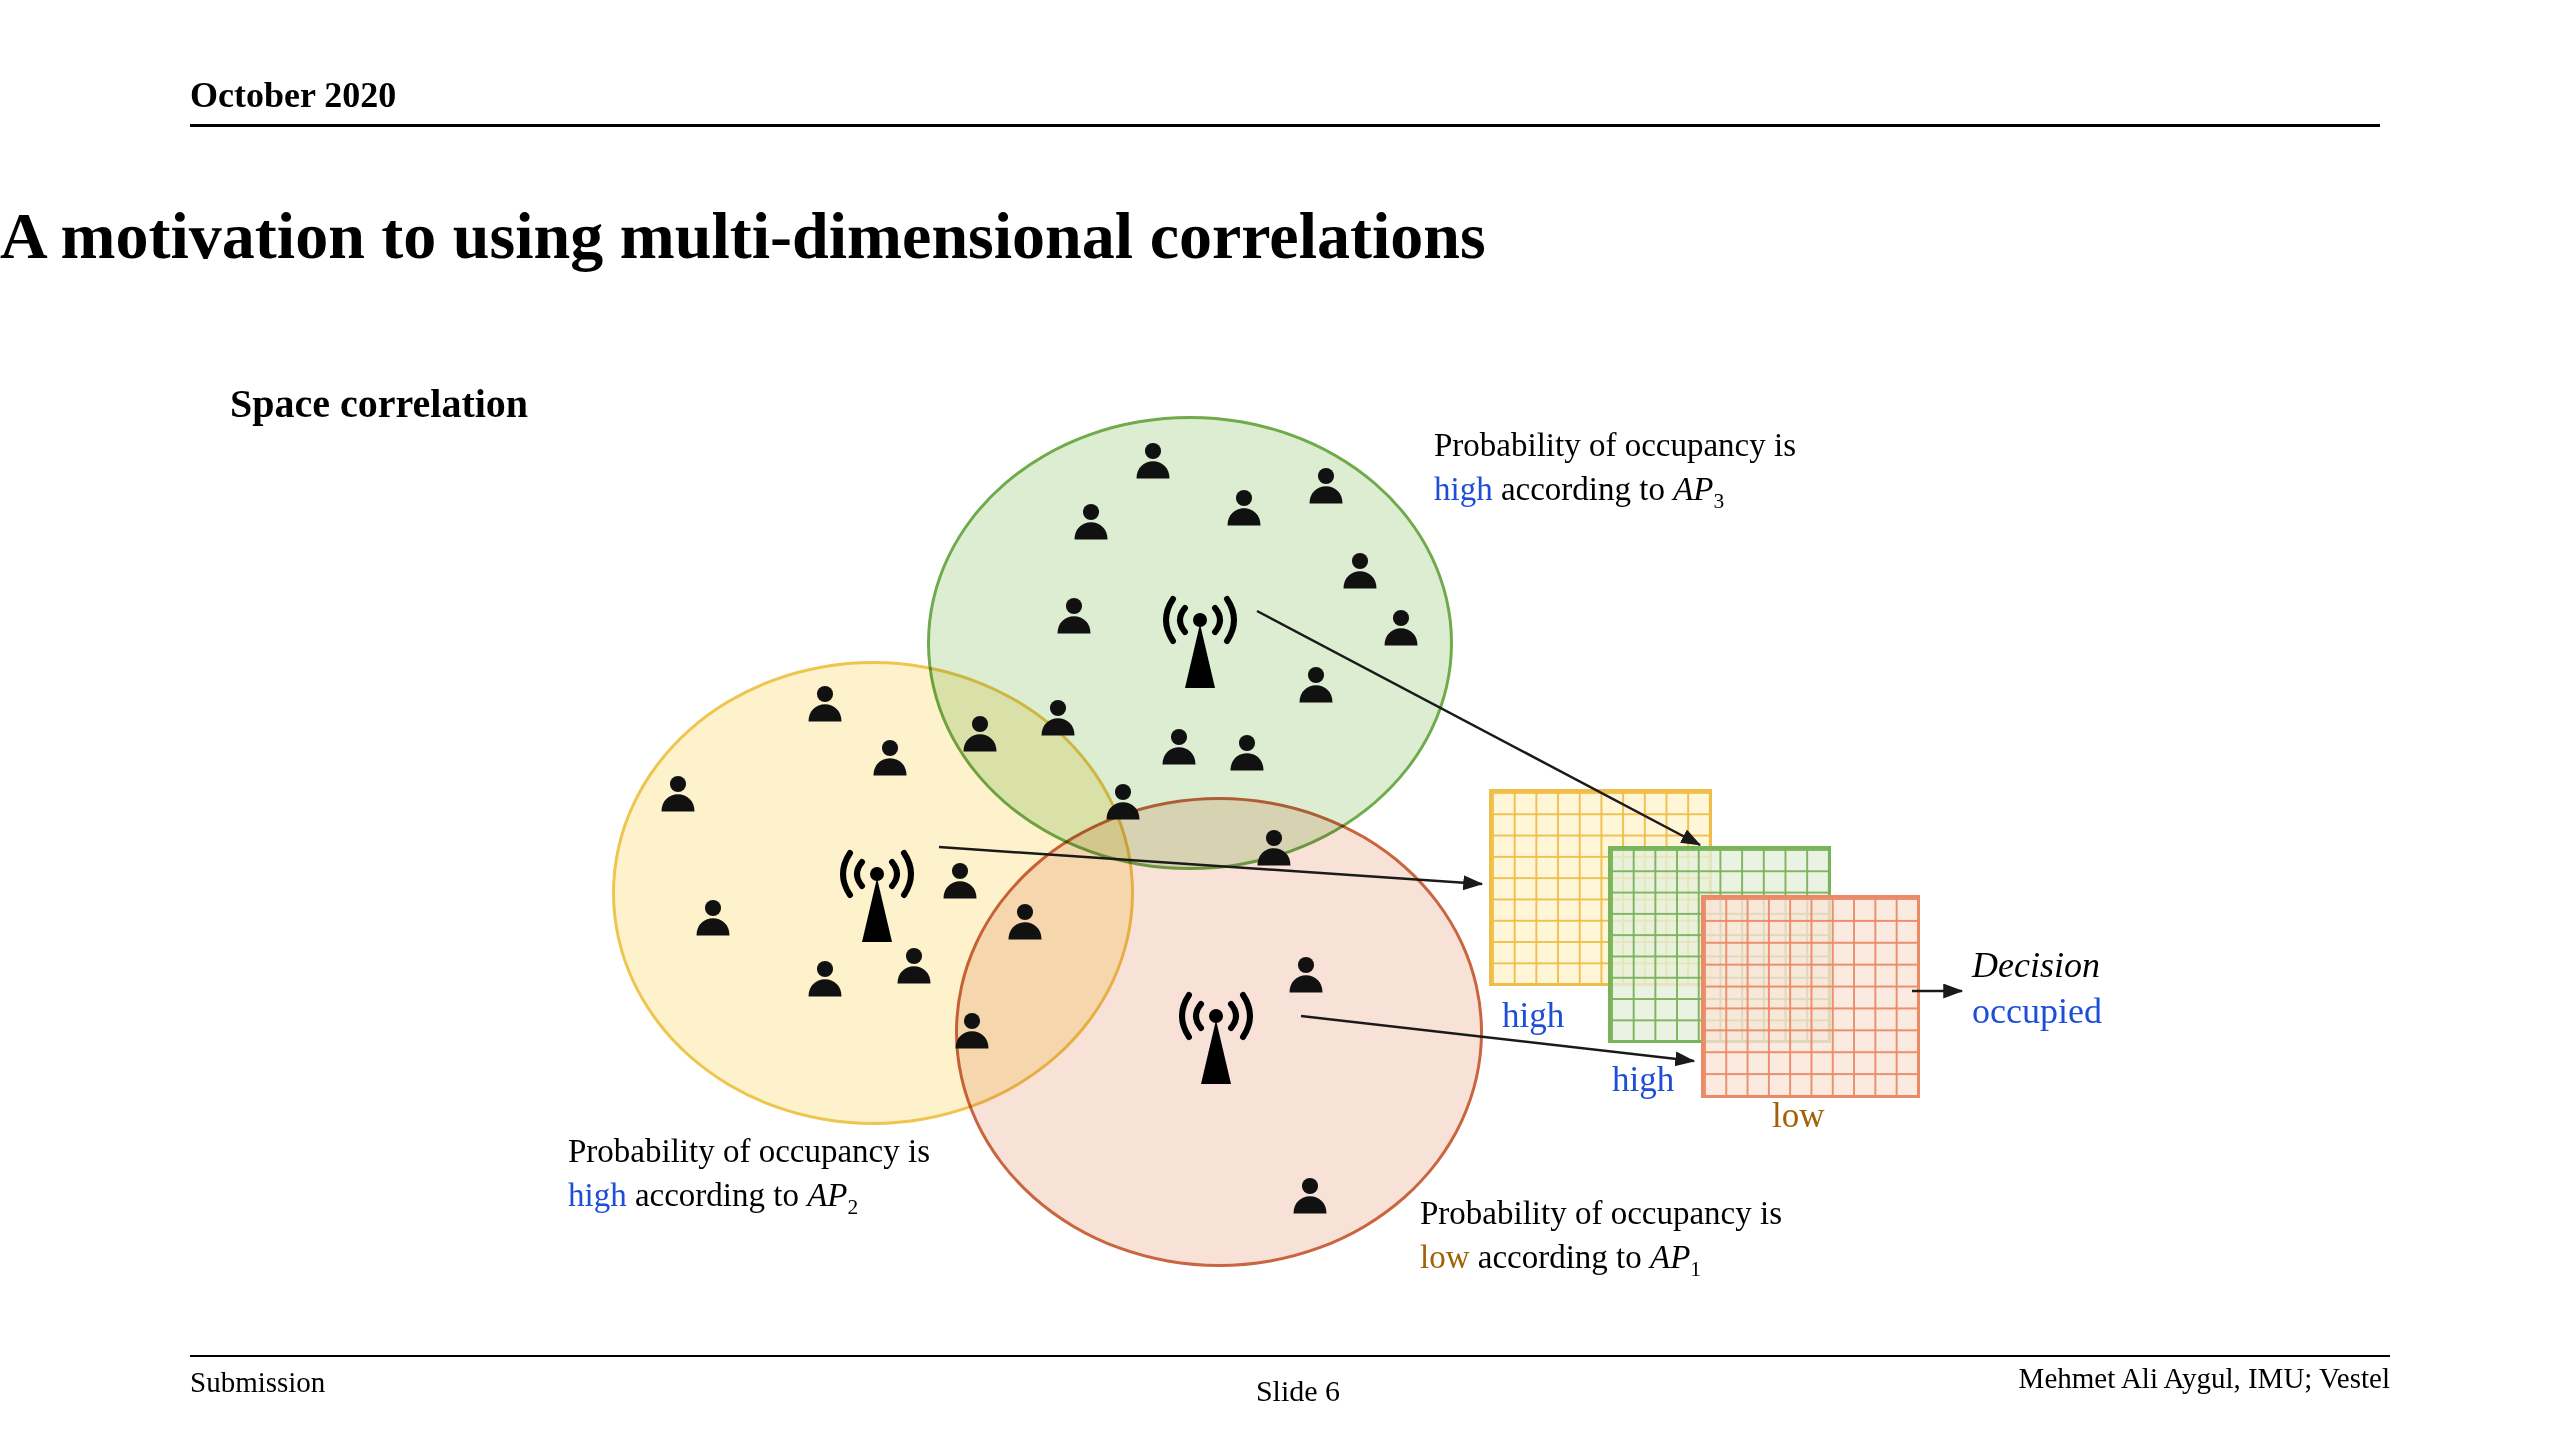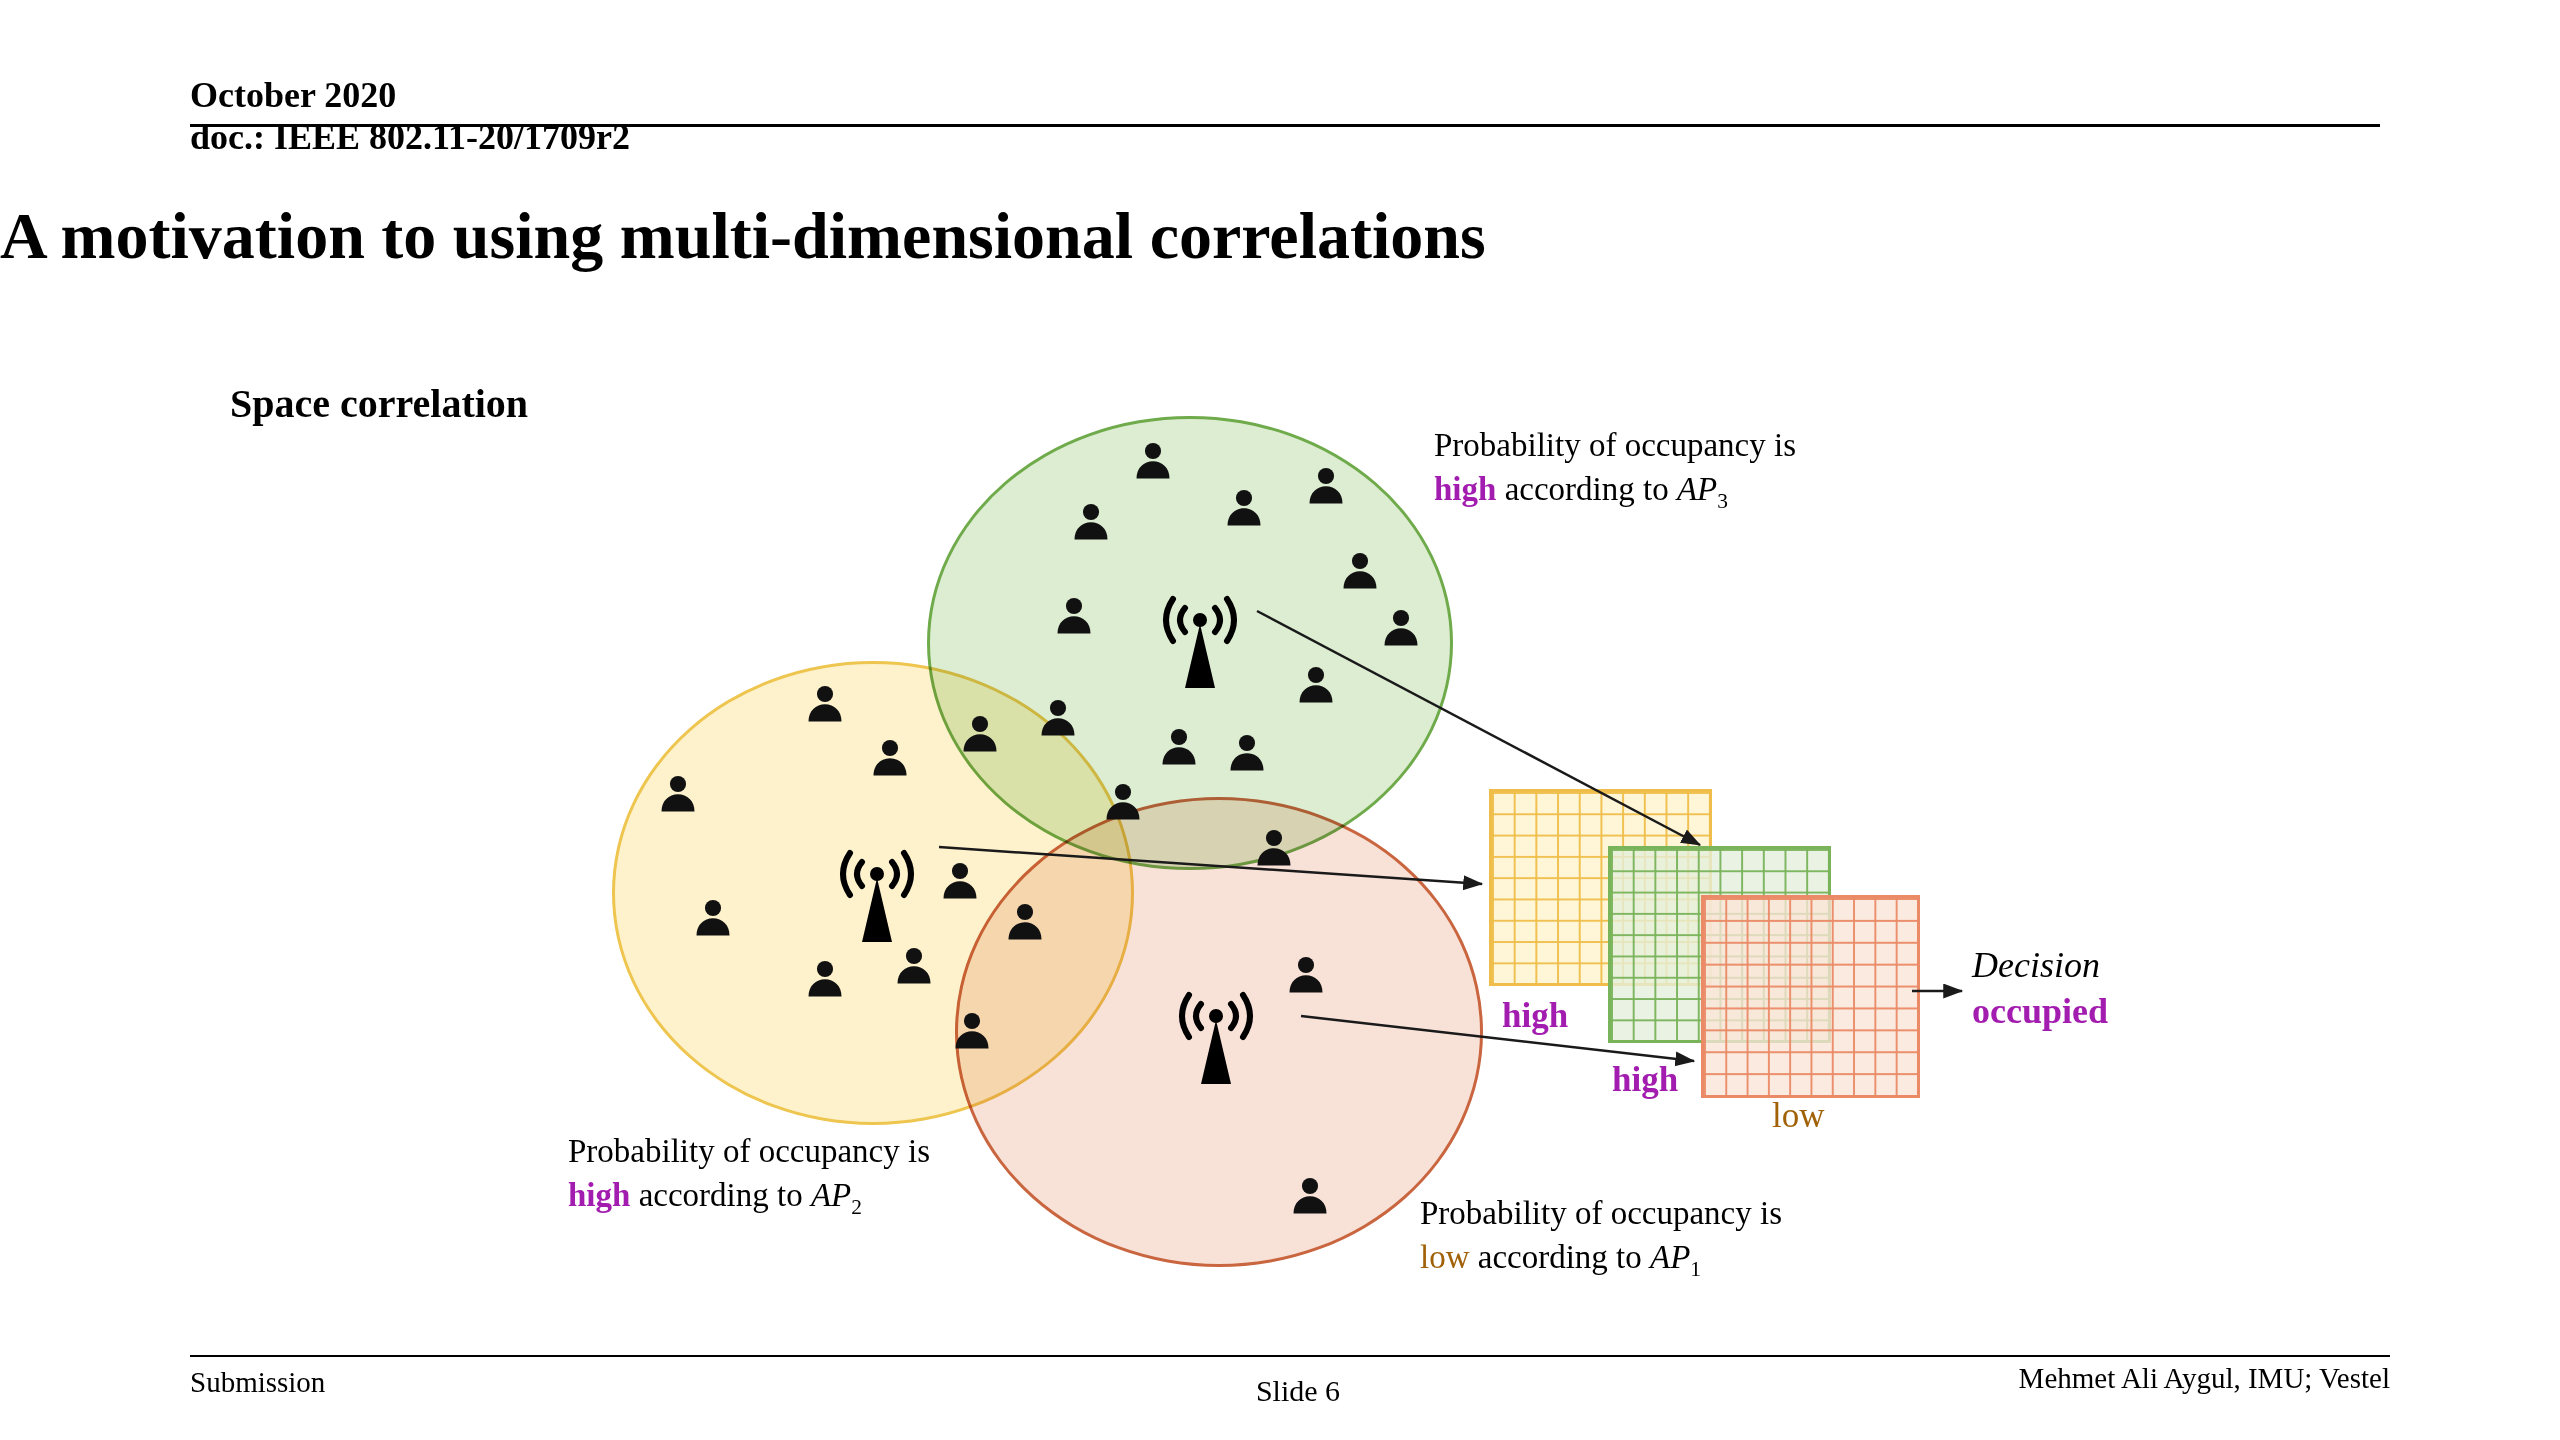--- a/index.html
+++ b/index.html
@@ -83,32 +83,31 @@
     background-size:21.3px 21.9px;
   }
 
   
   .arrows { position:absolute; left:0; top:0; z-index:7; pointer-events:none; }
   .arrows line { stroke:#1a1a1a; stroke-width:2.5; }
 
   
   .ap-label { position:absolute; z-index:8; font-size:33px; line-height:1.32; }
   .ap-label sub { font-size:0.65em; }
-  .hl-red   { color:#a21caf;font-weight:bold; }
+  .hl-red   { color:#1d4ed8; }
   .hl-green { color:#a16207; }
   .grid-label { position:absolute; z-index:8; font-size:35px; }
   .decision { position:absolute; left:1972px; top:942px; z-index:8; font-size:36px; line-height:1.28; }
   .decision .decision-title { font-style:italic; }
 </style>
 </head>
 <body>
 
 <div class="header-row">
   <span>October 2020</span>
-  <span>doc.: IEEE 802.11-20/1709r2</span>
 </div>
 <div class="header-rule"></div>
 
 <div class="page-title">A motivation to using multi-dimensional correlations</div>
 <div class="subtitle">Space correlation</div>
 
 <div class="circle circle-green"></div>
 <div class="circle circle-yellow"></div>
 <div class="circle circle-red"></div>
 

